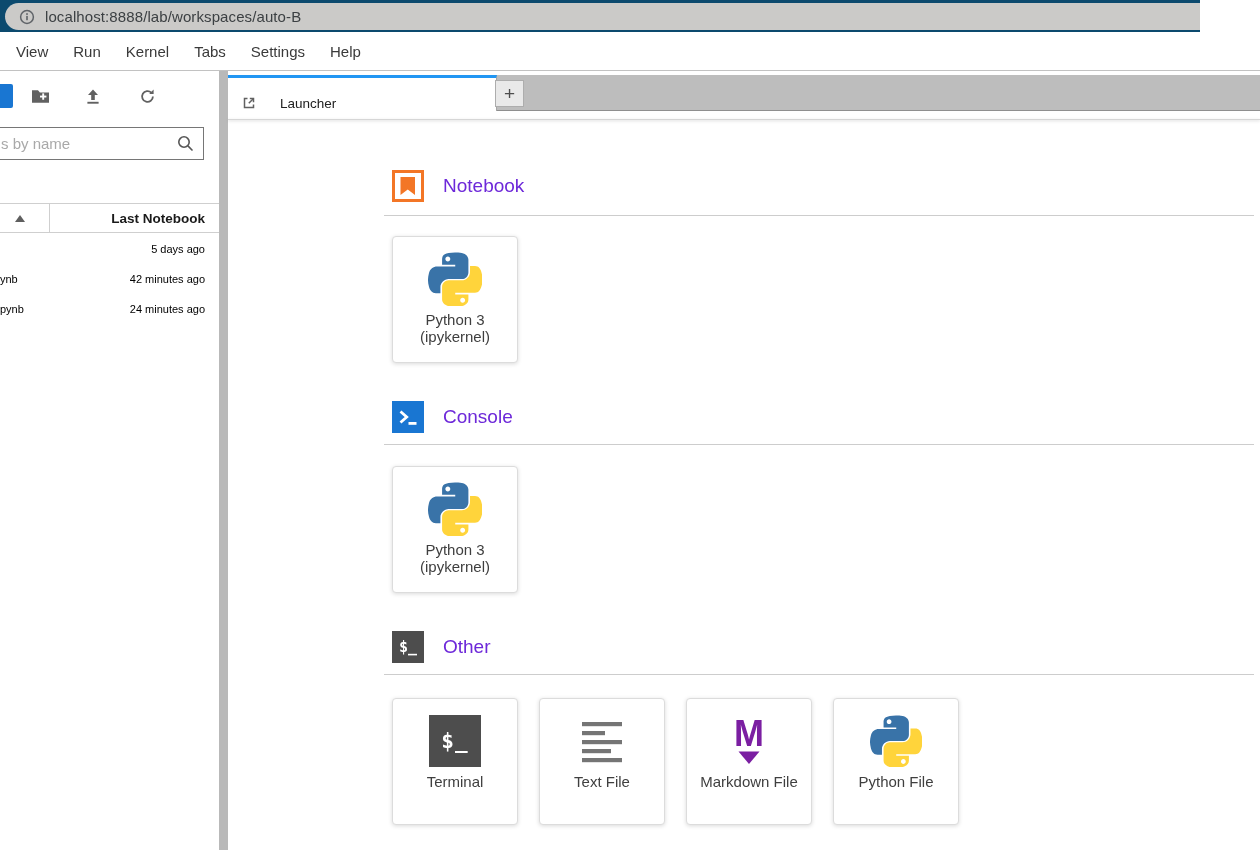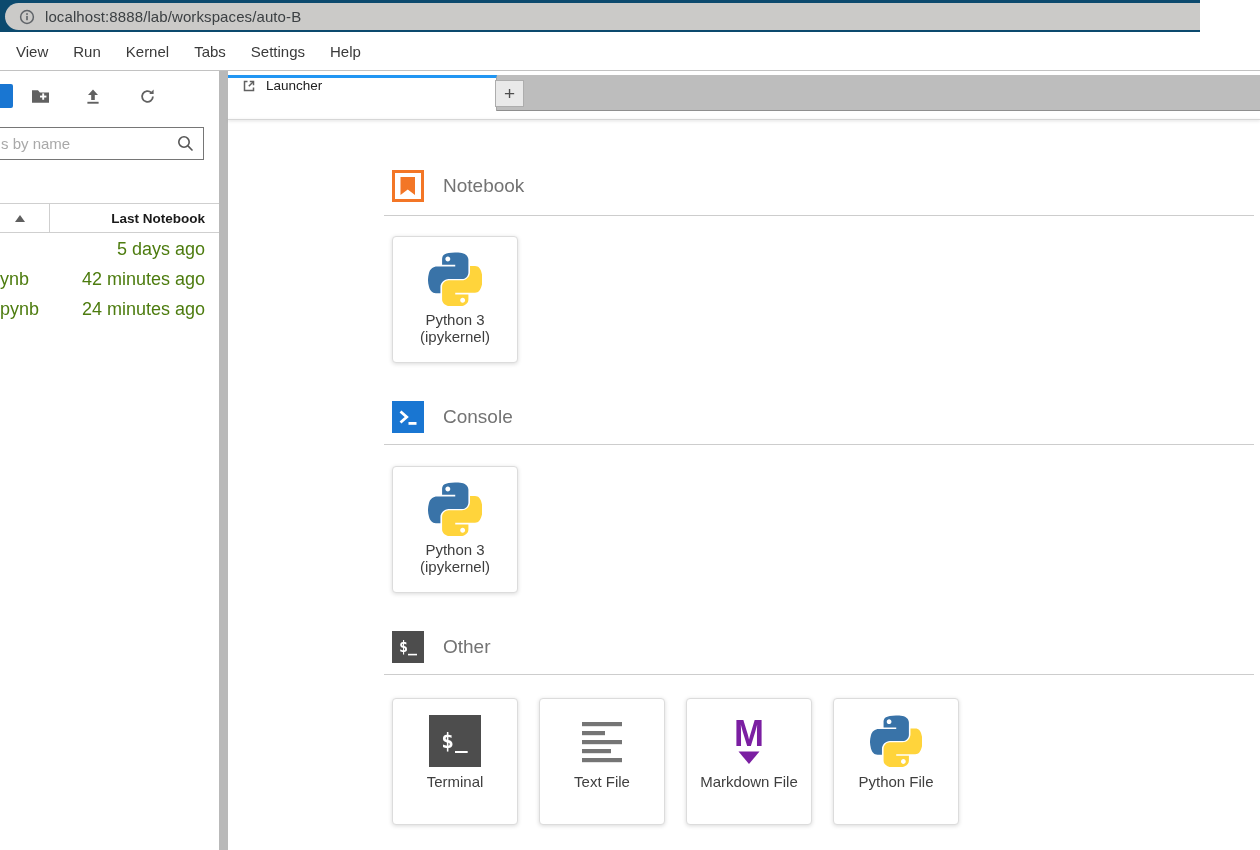--- a/index.html
+++ b/index.html
@@ -40,40 +40,40 @@
   .fb-header { position:absolute; top:132px; left:0; width:219px; height:30px;
                border-top:1px solid #cfcfcf; border-bottom:1px solid #cfcfcf; }
   .fb-header .col-divider { position:absolute; left:49px; top:0; width:1px; height:100%; background:#cfcfcf; }
   .sort-arrow { position:absolute; left:15px; top:11px; width:0; height:0;
                 border-left:5px solid transparent; border-right:5px solid transparent;
                 border-bottom:7px solid #5f5f5f; }
   .col-modified { position:absolute; right:14px; top:0; height:100%; display:flex; align-items:center;
                   font-size:13.5px; font-weight:bold; color:#1a1a1a; }
 
   .fb-rows { position:absolute; top:163px; left:0; width:219px; }
-  .fb-row { position:relative; height:30px; display:flex; align-items:center; font-size:18px; color:#4d7c0f; }
+  .fb-row { position:relative; height:30px; display:flex; align-items:center; font-size:11px; color:#000000; }
   .fb-row .fname { position:absolute; left:0; }
   .fb-row .ftime { position:absolute; right:14px; }
 
   
   .tabbar { position:absolute; top:4px; left:0; right:0; height:36px; background:#bdbdbd;
             border-bottom:1px solid #8f8f8f; }
   .tab-active { position:absolute; left:0; top:0; width:269px; height:36px; background:#fff;
                 border-top:3px solid #2196f3; border-right:1px solid #a5a5a5;
-                display:flex; align-items:flex-start; padding-left:13px; gap:9px; cursor:pointer; }
+                display:flex; align-items:flex-end; padding-left:13px; gap:23px; cursor:pointer; }
   .tab-label { font-size:13.5px; color:#212121; }
   .tab-add { position:absolute; left:267px; top:5px; width:29px; height:27px; background:#e9e9e9;
              border:1px solid #adadad; display:flex; align-items:center; justify-content:center;
              font-size:19px; color:#4d4d4d; cursor:pointer; }
   .launcher-top-shadow { position:absolute; top:48px; left:0; right:0; height:1px; background:#d6d6d6;
                          box-shadow:0 1px 3px rgba(0,0,0,.22); }
 
   
   .sec-head { position:absolute; left:164px; display:flex; align-items:center; gap:19px; }
-  .sec-title { font-size:19px; color:#737373; }
+  .sec-title { font-size:19px; color:#6d28d9; }
   .sec-divider { position:absolute; left:156px; right:6px; height:1px; background:#cdcdcd; }
   .head-notebook { top:99px; }  .div-notebook { top:144px; }
   .head-console  { top:330px; } .div-console  { top:373px; }
   .head-other    { top:560px; } .div-other    { top:603px; }
 
   .cards-row { position:absolute; left:164px; display:flex; gap:21px; }
   .row-notebook { top:165px; } .row-console { top:395px; } .row-other { top:627px; }
 
   .card { width:126px; height:127px; background:#fff; border:1px solid #dcdcdc; border-radius:4px;
           box-shadow:0 1px 4px rgba(0,0,0,.15); display:flex; flex-direction:column; align-items:center;

